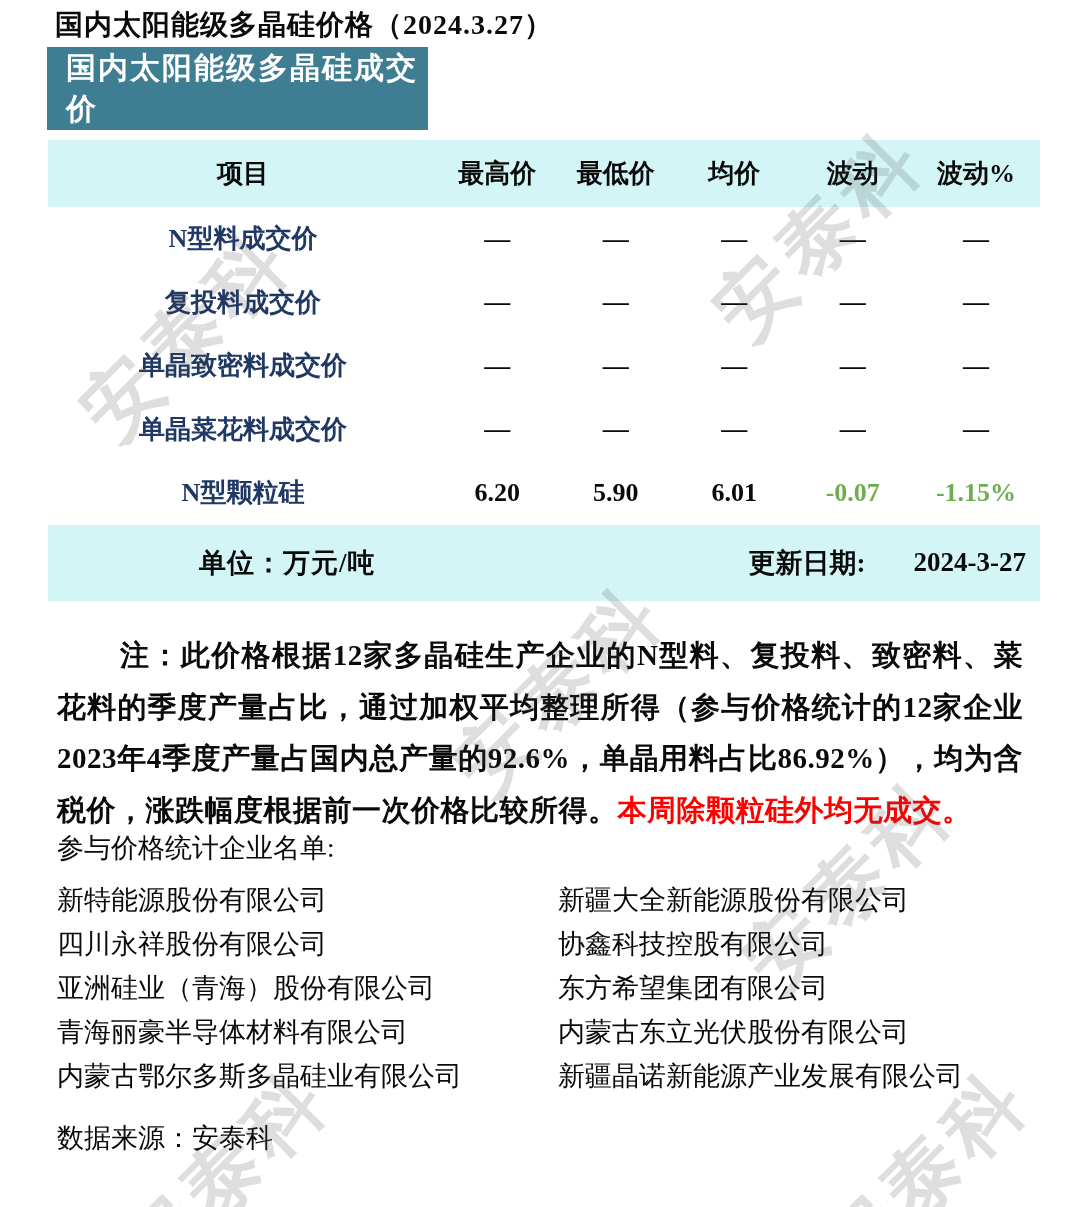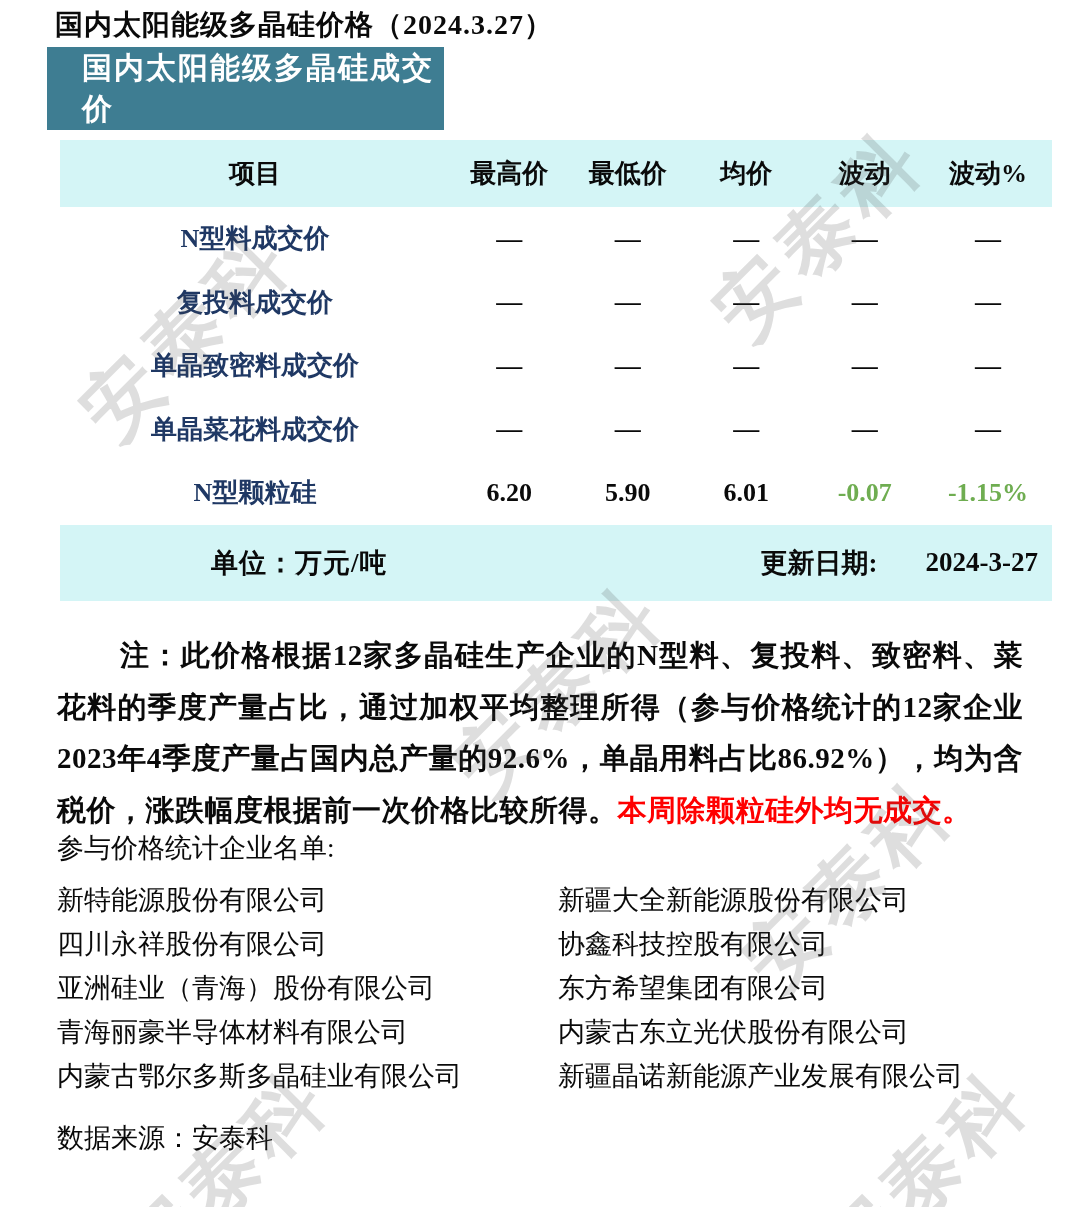--- a/index.html
+++ b/index.html
@@ -25,24 +25,24 @@
 
   .doc-title {
     position:absolute; left:55px; top:6px;
     font-size:28px; font-weight:bold; letter-spacing:1px;
   }
 
   .banner {
     position:absolute; left:47px; top:47px; width:362px; height:83px;
     background:#3e7d92; color:#ffffff;
     font-size:30px; font-weight:bold; letter-spacing:2px;
-    display:flex; align-items:center; padding-left:35px;
+    display:flex; align-items:center; padding-left:19px;
   }
 
-  .price-table { position:absolute; left:60px; top:140px; width:992px; }
+  .price-table { position:absolute; left:48px; top:140px; width:992px; }
   .thead, .trow {
     display:grid;
     grid-template-columns:390px 1fr 1fr 1fr 1fr 1.08fr;
     align-items:center;
   }
   .thead { height:67px; background:#d4f5f6; font-weight:bold; font-size:26px; }
   .c { text-align:center; }
   .trow { height:63.5px; font-size:26px; font-weight:bold; background:#ffffff; }
   .trow .item { color:#1f3864; }
   .green { color:#6fad51; }

